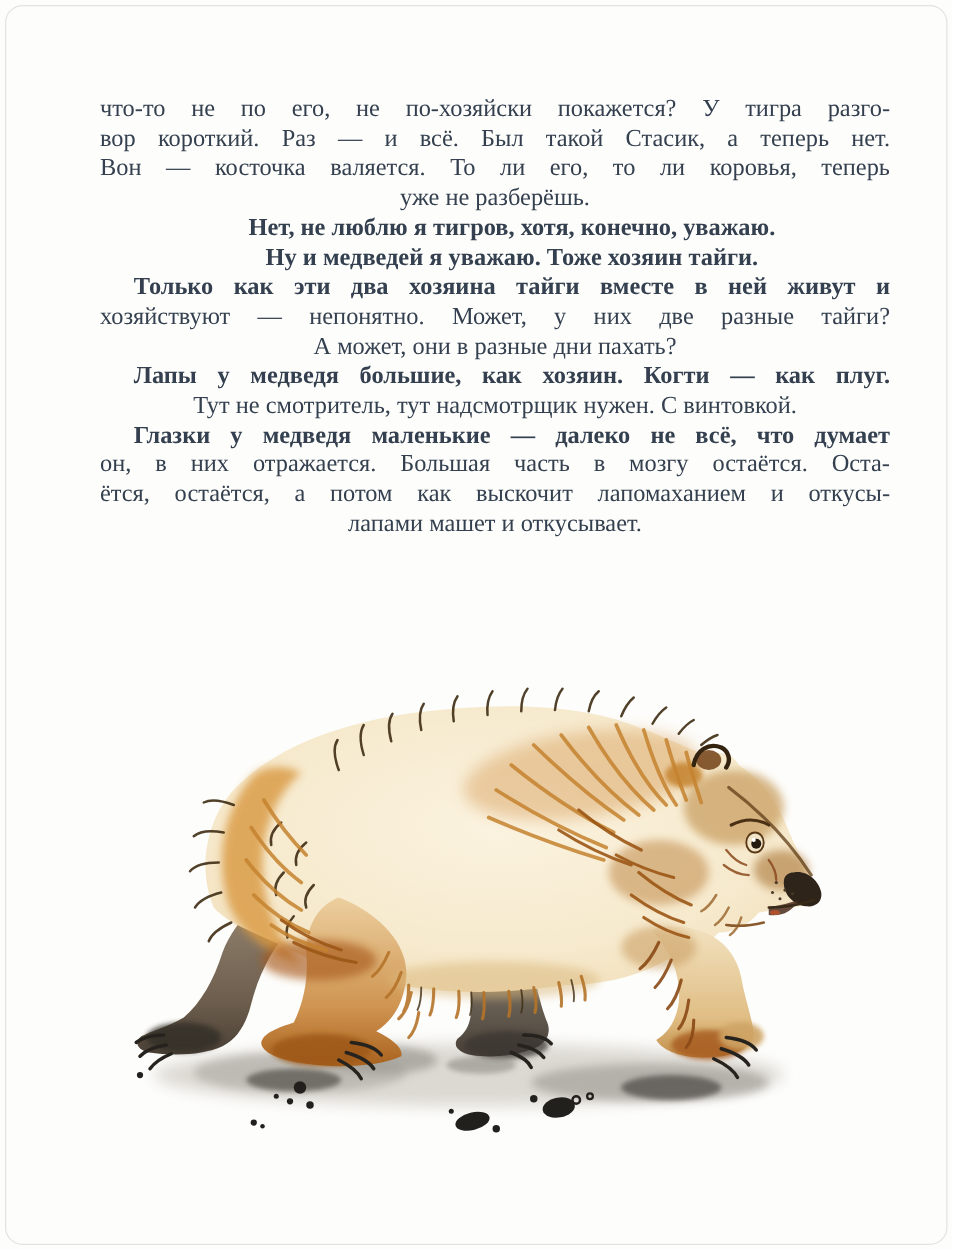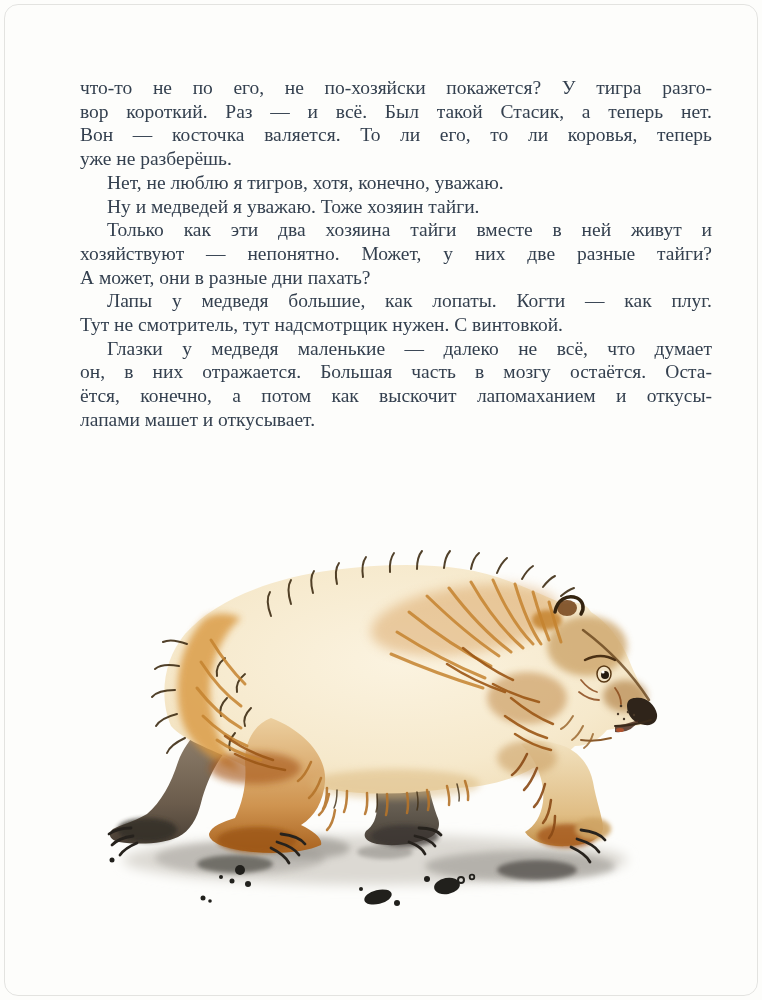--- a/index.html
+++ b/index.html
@@ -10,23 +10,23 @@
   .page-edge{
     position:absolute;inset:4px;border:1px solid rgba(110,110,104,.18);
     border-radius:14px;pointer-events:none;
   }
   .text-block{
     position:absolute;left:80px;top:76px;width:632px;
     color:#34404f;font-size:19.5px;line-height:23.7px;
     -webkit-font-smoothing:antialiased;
   }
   .para{margin:0;}
-  .line{text-align:left;white-space:nowrap;}
+  .line{text-align:center;white-space:nowrap;}
   .line.j{text-align:justify;text-align-last:justify;white-space:normal;}
-  .line.ind{text-indent:27px;}
+  .line.ind{text-indent:27px;font-weight:bold;}
   .illustration{position:absolute;left:75px;top:548px;width:612px;height:420px;}
   .illustration svg{width:100%;height:100%;display:block;}
 </style>
 </head>
 <body>
 
 <div class="page">
   <div class="page-edge"></div>
 
   <div class="text-block">
@@ -41,27 +41,27 @@
       </div>
       <div class="para">
         <div class="line ind">Ну и медведей я уважаю. Тоже хозяин тайги.</div>
       </div>
       <div class="para">
         <div class="line j ind">Только как эти два хозяина тайги вместе в ней живут и</div>
         <div class="line j">хозяйствуют — непонятно. Может, у них две разные тайги?</div>
         <div class="line">А может, они в разные дни пахать?</div>
       </div>
       <div class="para">
-        <div class="line j ind">Лапы у медведя большие, как лопаты. Когти — как плуг.</div>
+        <div class="line j ind">Лапы у медведя большие, как хозяин. Когти — как плуг.</div>
         <div class="line">Тут не смотритель, тут надсмотрщик нужен. С винтовкой.</div>
       </div>
       <div class="para">
         <div class="line j ind">Глазки у медведя маленькие — далеко не всё, что думает</div>
         <div class="line j">он, в них отражается. Большая часть в мозгу остаётся. Оста-</div>
-        <div class="line j">ётся, конечно, а потом как выскочит лапомаханием и откусы-</div>
+        <div class="line j">ётся, остаётся, а потом как выскочит лапомаханием и откусы-</div>
         <div class="line">лапами машет и откусывает.</div>
       </div>
     </div>
 
   <div class="illustration">
     <svg viewBox="0 0 612 420" xmlns="http://www.w3.org/2000/svg" role="img" aria-label="Акварельный рисунок: бурый медведь идёт вправо по серой тени">
       <defs>
         <filter id="b2" x="-40%" y="-40%" width="180%" height="180%">
             <feGaussianBlur stdDeviation="2"></feGaussianBlur>
           </filter>

